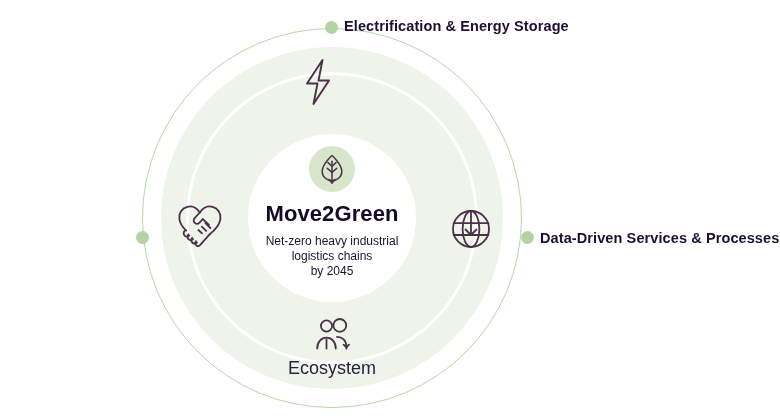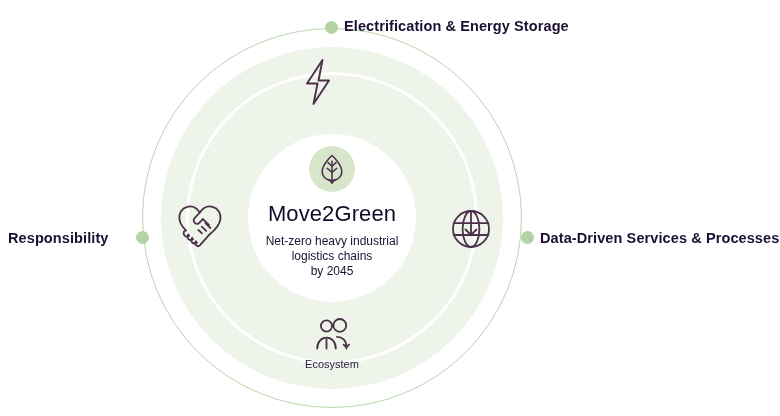--- a/index.html
+++ b/index.html
@@ -104,21 +104,21 @@
   .icon-people    { left: 313px; top: 318px; }
 
   
 
   .ecosystem-label {
     position: absolute;
     left: 0;
     top: 358px;
     width: 664px;
     text-align: center;
-    font-size: 11px;
+    font-size: 18px;
     font-weight: normal;
     color: #2a2040;
     white-space: nowrap;
   }
 
   
 
   .core {
     position: absolute;
     left: 248px;
@@ -140,21 +140,21 @@
     display: flex;
     align-items: center;
     justify-content: center;
     color: #4a3049;
     flex: none;
   }
 
   .core-title {
     margin-top: 9px;
     font-size: 22px;
-    font-weight: normal;
+    font-weight: bold;
     color: #120a26;
     letter-spacing: 0.1px;
     white-space: nowrap;
   }
 
   .core-subtitle {
     margin-top: 7px;
     font-size: 12px;
     line-height: 15px;
     color: #1a1430;
@@ -173,21 +173,20 @@
   <div class="ring-inner-white"></div>
 
   <div class="node-dot top"></div>
   <div class="node-dot left"></div>
   <div class="node-dot right"></div>
 
   <div class="pillar-label right">Data-Driven Services &amp; Processes</div>
 
   <div class="pillar-label top">Electrification &amp; Energy Storage</div>
 
-  <div class="pillar-label left">Responsibility</div>
 
   <div class="ecosystem-label">Ecosystem</div>
 
   <div class="band-icon icon-bolt">
     <svg width="44" height="50" viewBox="0 0 44 50" fill="none" stroke="currentColor" stroke-width="1.9" stroke-linejoin="round" stroke-linecap="round">
       <path d="M26.5 3 L11 26.5 L21.5 26.5 L17.5 47 L33 23.5 L22.5 23.5 Z"></path>
     </svg>
   </div>
 
   <div class="band-icon icon-handshake">

